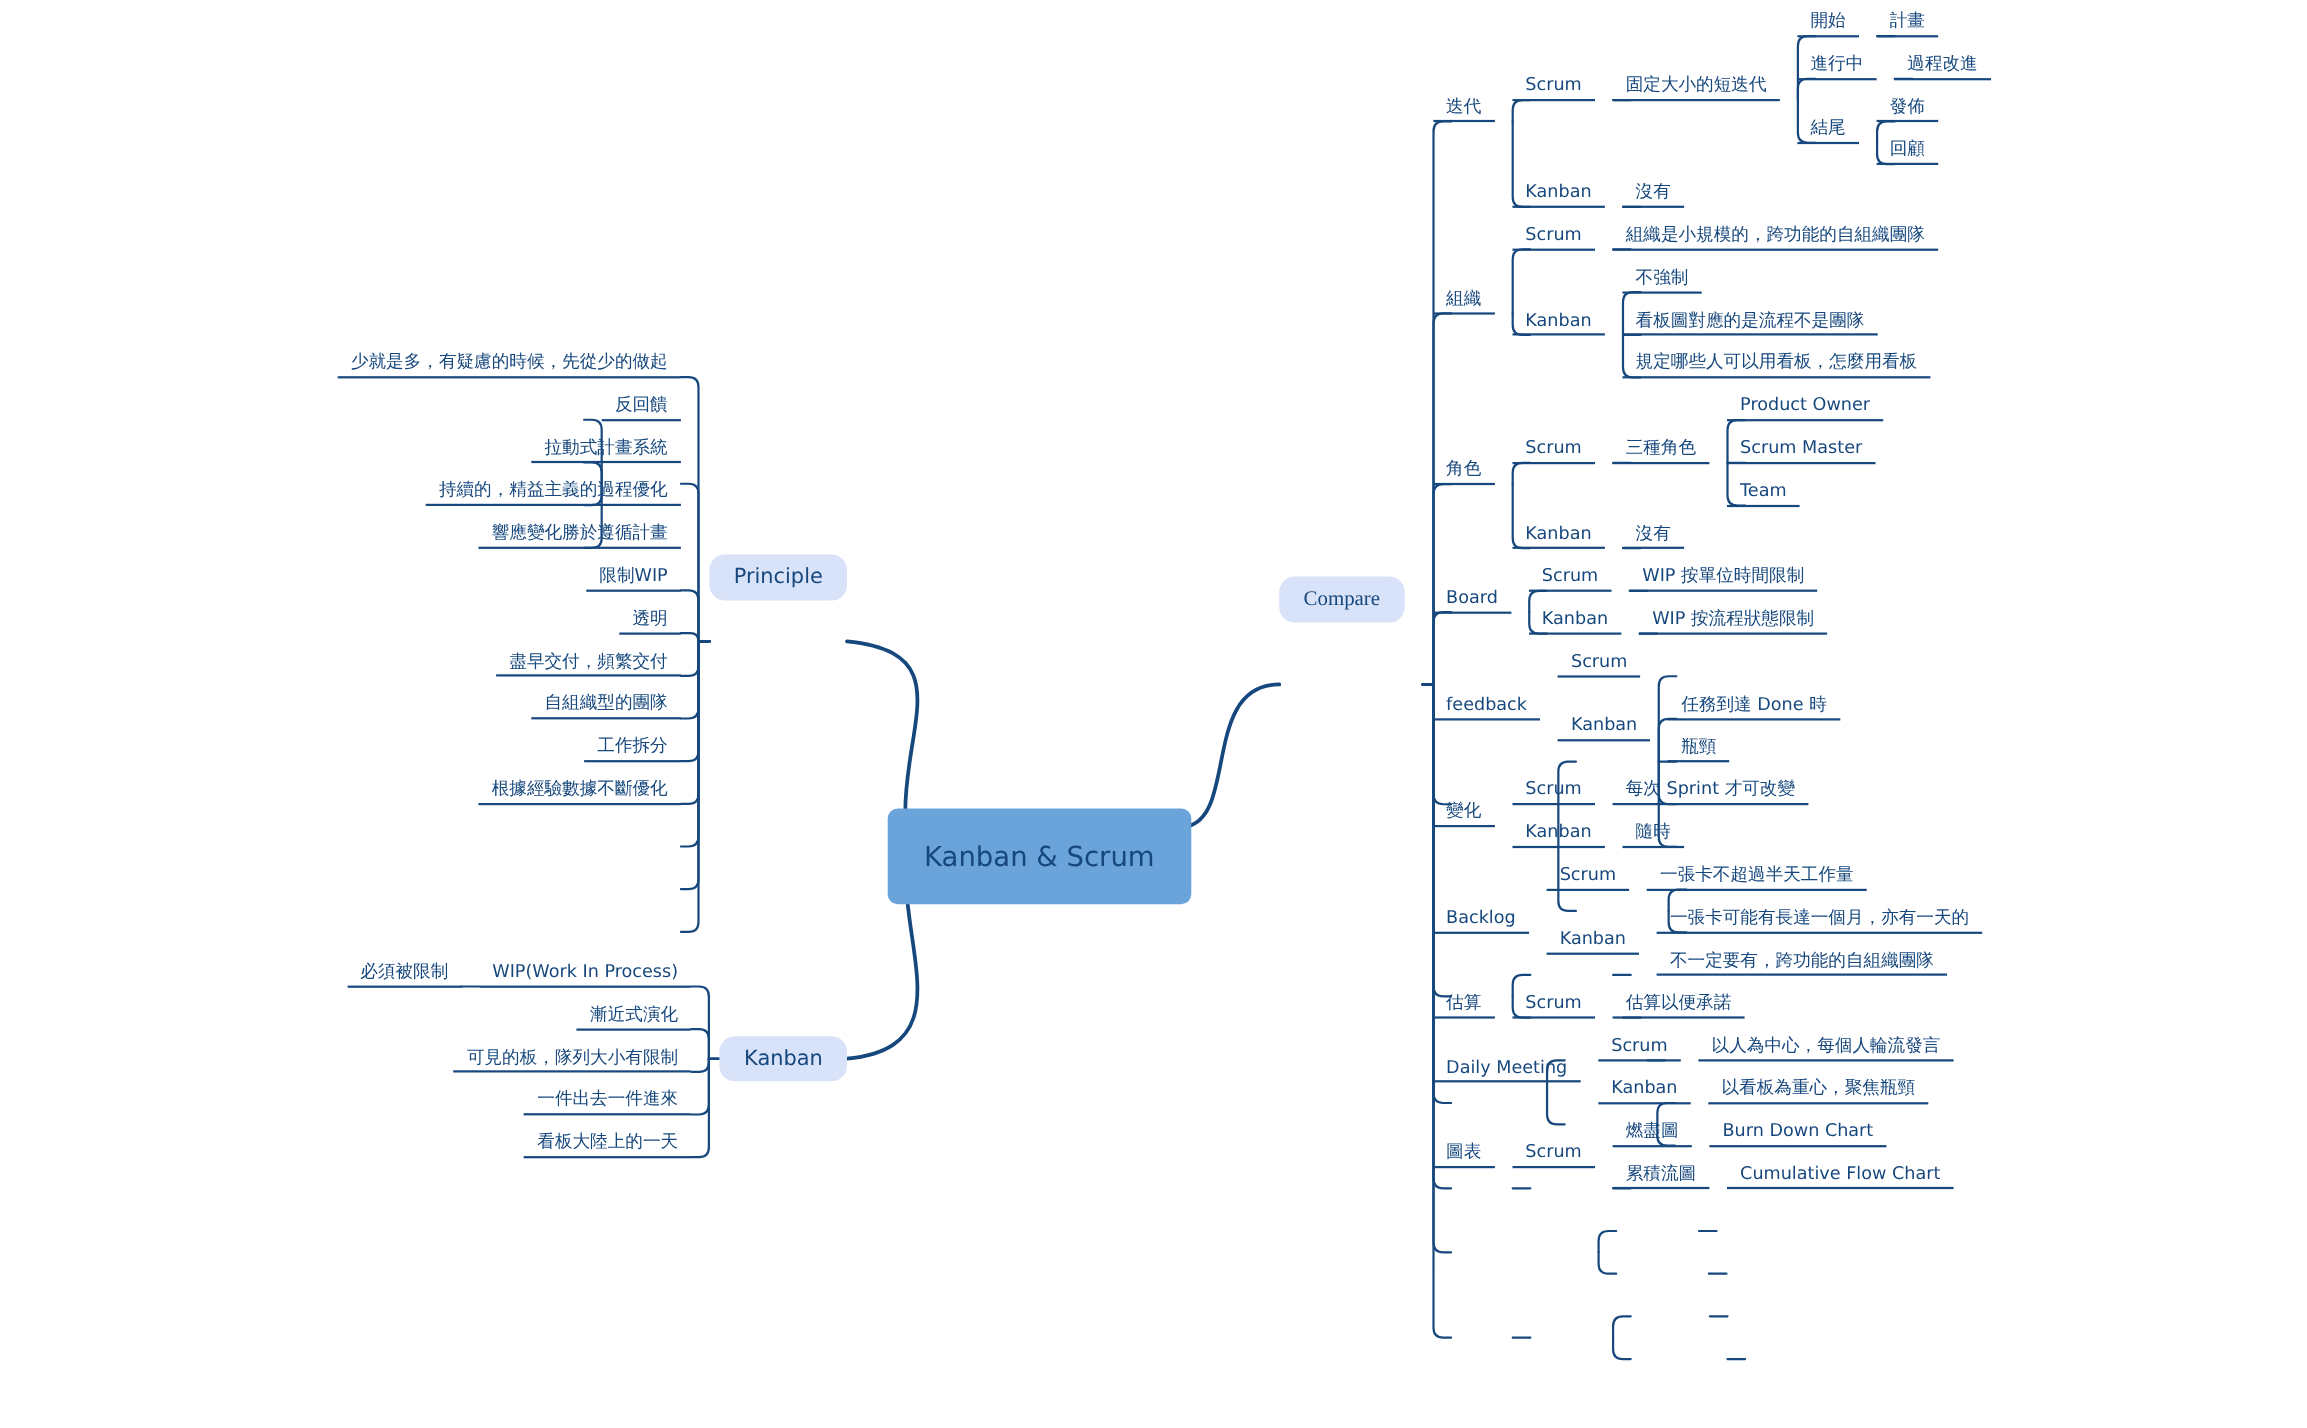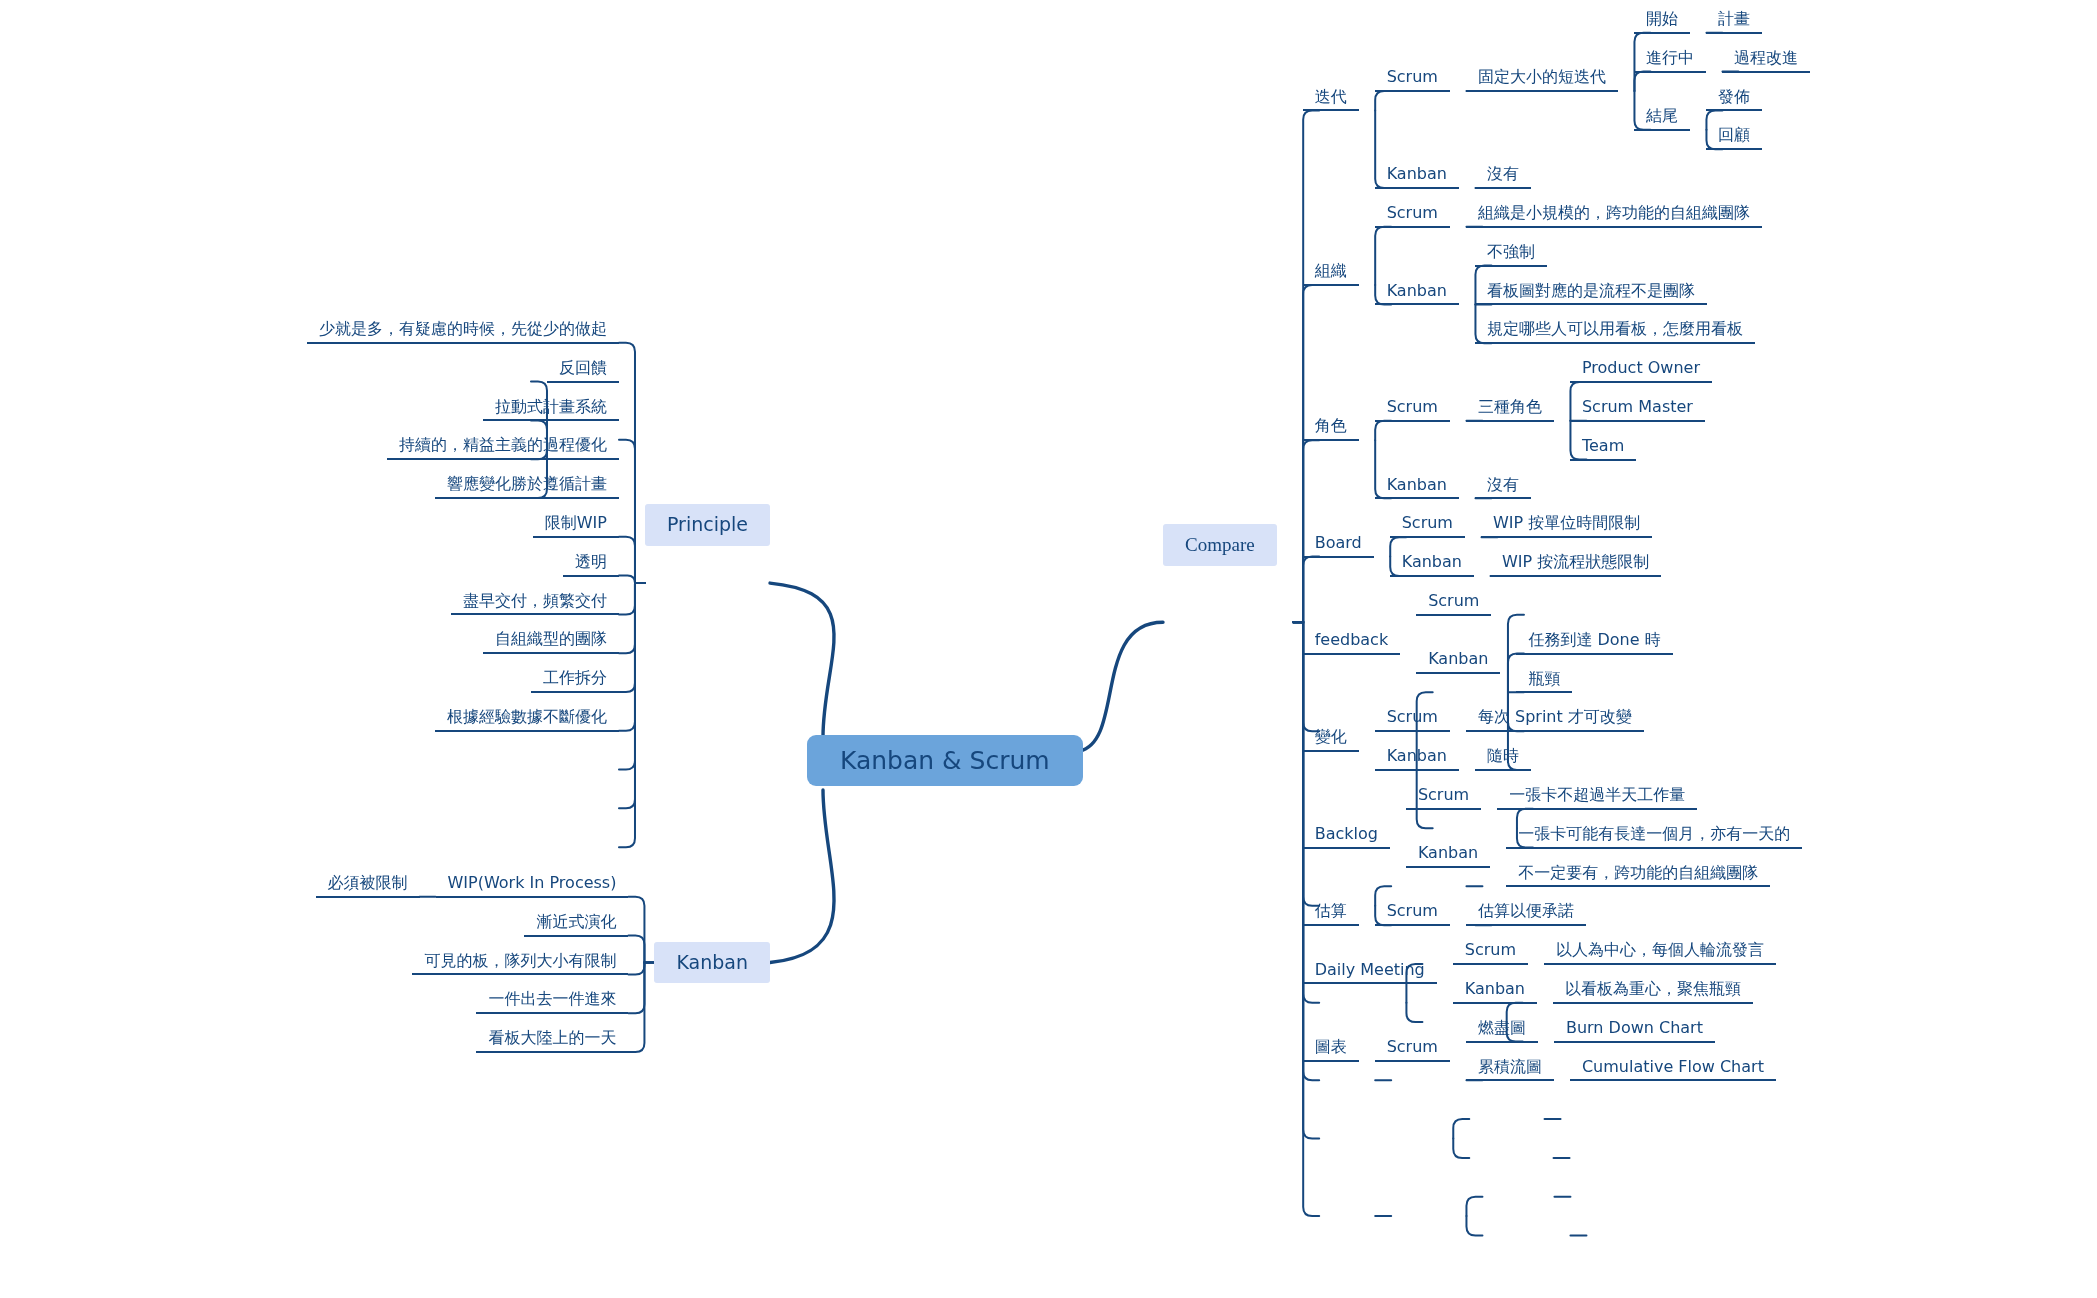--- a/index.html
+++ b/index.html
@@ -21,30 +21,30 @@
   .leaf{
     white-space:nowrap;font-size:16px;line-height:1.3;
     color:var(--text,#16477D);
     padding:1px 12px 2px 12px;
     border-bottom:2px solid var(--line,#16477D);
   }
   .box-label{
     white-space:nowrap;font-size:19px;line-height:1.25;
     color:var(--text,#16477D);
     background:var(--branch-bg,#D8E2F8);
-    border-radius:3px;padding:9px 22px;
+    border-radius:14px;padding:9px 22px;
   }
   .b-right>.box-label{margin-right:10px;font-family:Liberation Serif, serif;}
   .b-left>.box-label{margin-left:10px;}
   #root-box{
     position:absolute;left:807px;top:735px;
     font-size:25px;white-space:nowrap;
     color:var(--text,#16477D);
     background:var(--root-bg,#6BA4DB);
-    border-radius:9px;padding:11px 33px;
+    border-radius:9px;padding:29px 33px;
   }
 </style>
 </head>
 <body style="background: rgb(255, 255, 255);">
 
 <svg id="links" width="2097" height="1298" viewBox="0 0 2097 1298">
     <path d="M 644.984375 583.078125 L 634.984375 583.078125 L 634.984375 351.796875 Q 634.984375 342.796875 625.984375 342.796875 L 618.984375 342.796875" fill="none" stroke="#16477D" stroke-width="2" stroke-linecap="round"></path>
     <path d="M 644.984375 583.078125 L 634.984375 583.078125 L 634.984375 448.78125 Q 634.984375 439.78125 625.984375 439.78125 L 618.984375 439.78125" fill="none" stroke="#16477D" stroke-width="2" stroke-linecap="round"></path>
     <path d="M 644.984375 583.078125 L 634.984375 583.078125 L 634.984375 545.78125 Q 634.984375 536.78125 625.984375 536.78125 L 618.984375 536.78125" fill="none" stroke="#16477D" stroke-width="2" stroke-linecap="round"></path>
     <path d="M 644.984375 583.078125 L 634.984375 583.078125 L 634.984375 583.078125 Q 634.984375 575.578125 627.484375 575.578125 L 618.984375 575.578125" fill="none" stroke="#16477D" stroke-width="2" stroke-linecap="round"></path>

